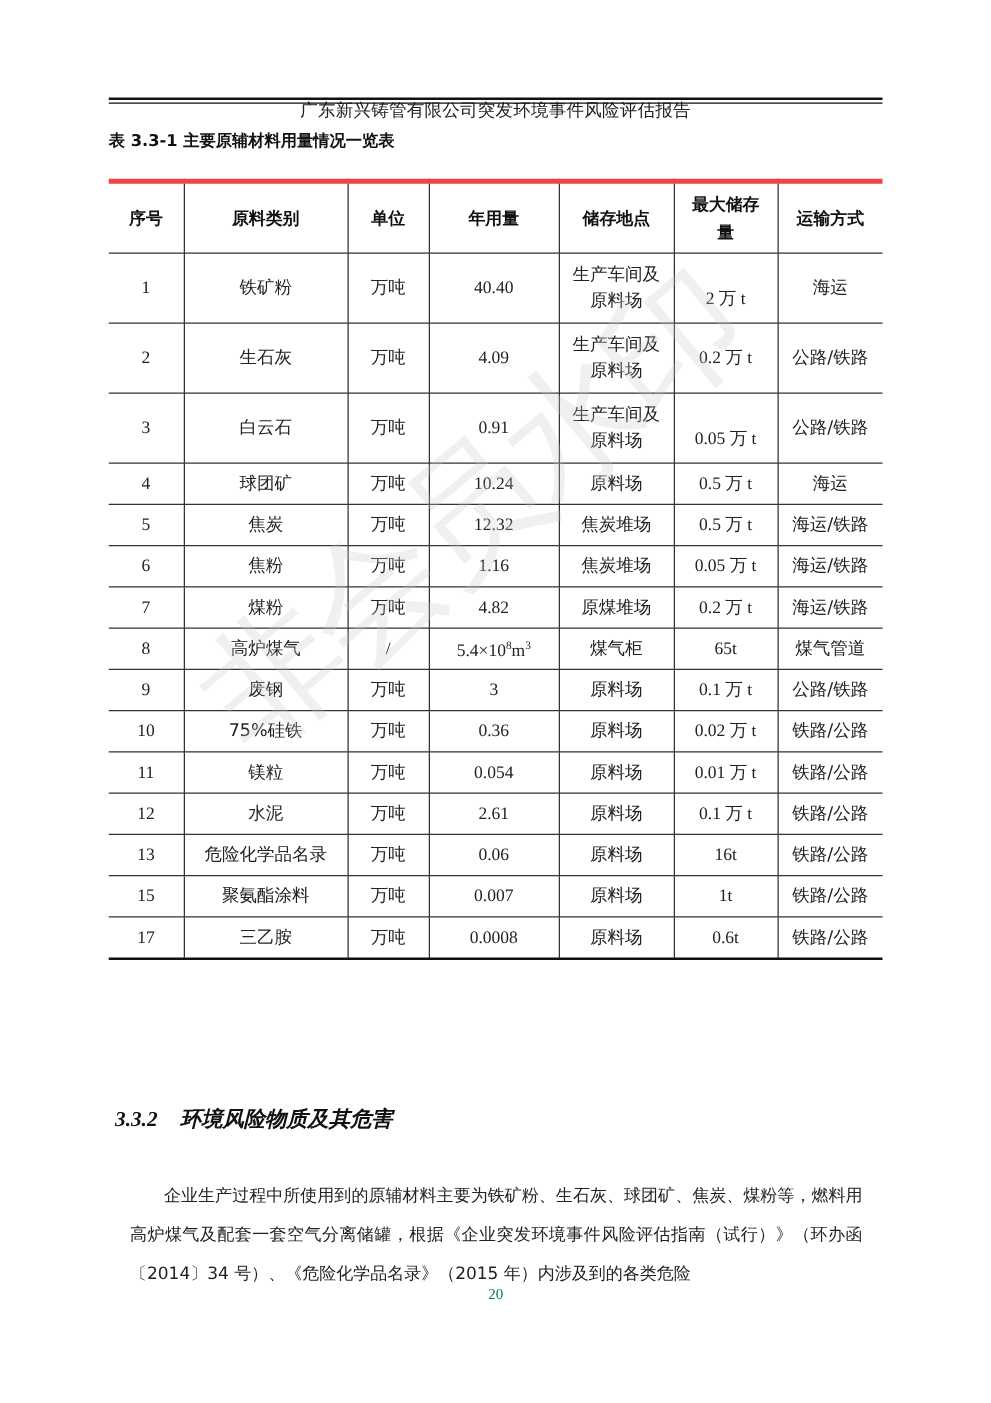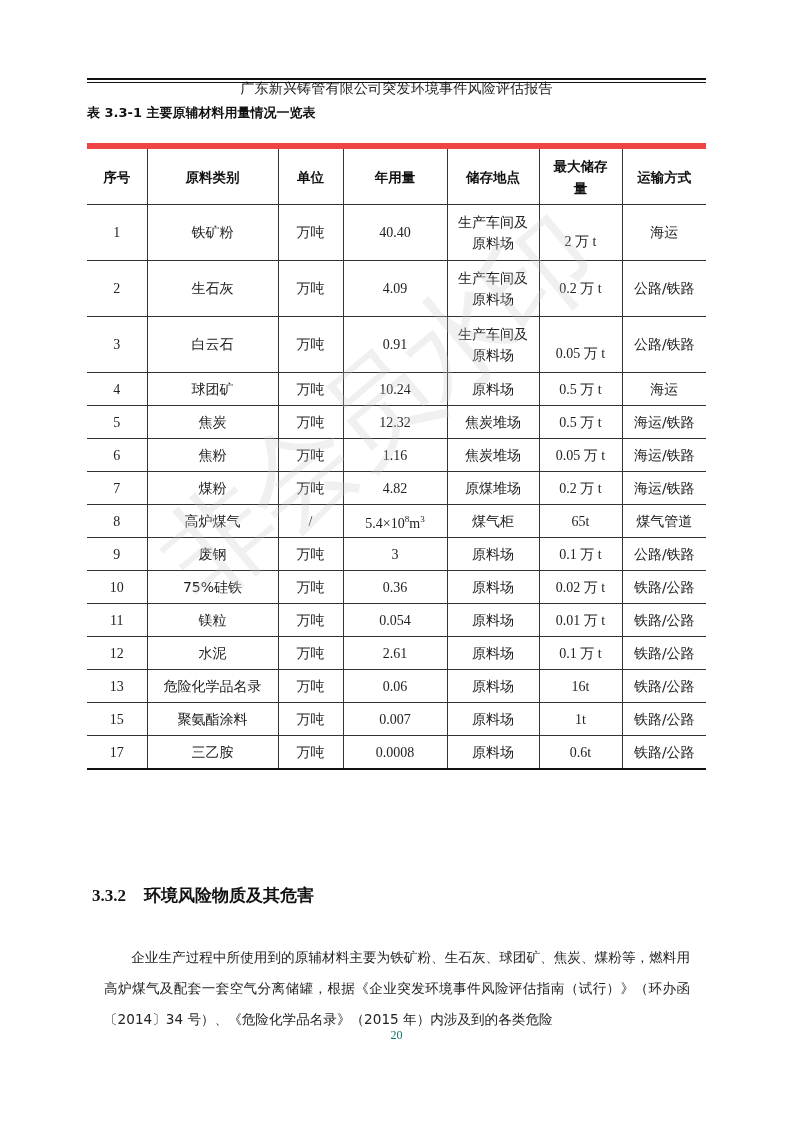--- a/index.html
+++ b/index.html
@@ -5,32 +5,32 @@
   html, body { margin: 0; padding: 0; background: #ffffff; }
   body { width: 793px; height: 1122px; position: relative; overflow: hidden;
          font-family: "Liberation Serif", "DejaVu Serif", serif; color: #1a1a1a; }
   .page-header { position: absolute; left: 87px; top: 56px; width: 619px; text-align: center;
                  font-family: Liberation Serif, serif; font-size: 14px; letter-spacing: 0.2px; color: #222; margin-top: 24px; }
   .header-rule-thick { position: absolute; left: 87px; top: 78px; width: 619px; height: 2px; background: #111; }
   .header-rule-thin { position: absolute; left: 87px; top: 82px; width: 619px; height: 1px; background: #111; }
   .table-caption { position: absolute; left: 87px; top: 104px; width: 619px; 
                    font-family: "DejaVu Sans", sans-serif; font-weight: bold; font-size: 13px; color: #111; }
   table.materials { position: absolute; left: 87px; top: 143px; width: 619px; border-collapse: collapse;
-                    table-layout: fixed; border-top: 6px solid #ef4444; border-bottom: 2px solid #111; }
+                    table-layout: fixed; border-top: 4px solid #ef4444; border-bottom: 2px solid #111; }
   table.materials th, table.materials td { border-left: 1px solid #333; border-right: 1px solid #333;
                     border-bottom: 1px solid #333; text-align: center; vertical-align: middle; padding: 0; }
   table.materials th:first-child, table.materials td:first-child { border-left: none; }
   table.materials th:last-child, table.materials td:last-child { border-right: none; }
   table.materials th { height: 55px; font-family: "DejaVu Sans", sans-serif; font-weight: bold; font-size: 13.5px; line-height: 22px; color: #111; }
   table.materials td { height: 32px; font-size: 14px; color: #222; line-height: 21px; }
   table.materials tr.tall td { height: 55px; }
   td.cjk { font-family: "DejaVu Sans", sans-serif; font-size: 13px; }
   .cell-bottom { display: block; padding-top: 18px; }
   .section-heading { position: absolute; left: 92px; top: 884px; font-family: "DejaVu Sans", sans-serif;
-                     font-weight: bold; font-size: 17px; color: #111; }
+                     font-weight: bold; font-size: 17px; color: #111; font-style: italic; }
   .section-heading .num { font-family: "Liberation Serif", serif; margin-right: 18px; }
   .body-text { position: absolute; left: 92px; top: 930px; width: 610px; font-family: "DejaVu Sans", sans-serif;
                font-size: 13.6px; line-height: 31px; color: #222; text-align: justify; }
   .body-text p { margin: 12px; text-indent: 2em; }
   .page-number { position: absolute; left: 87px; top: 1028px; width: 619px; text-align: center; font-size: 12px; color: #0f766e; }
   .watermark { position: absolute; left: 130px; top: 520px; font-family: "DejaVu Sans", sans-serif;
                font-size: 110px; color: rgba(200,200,200,0.28); transform: rotate(-40deg);
                transform-origin: left top; white-space: nowrap; pointer-events: none; letter-spacing: -6px; }
 </style>
 </head>

